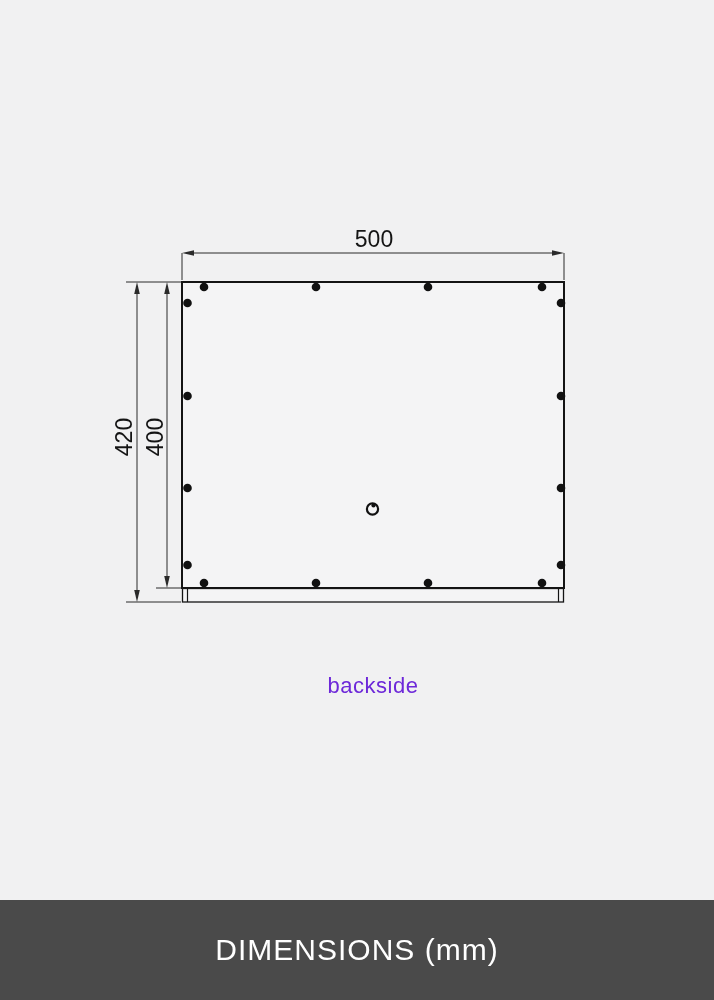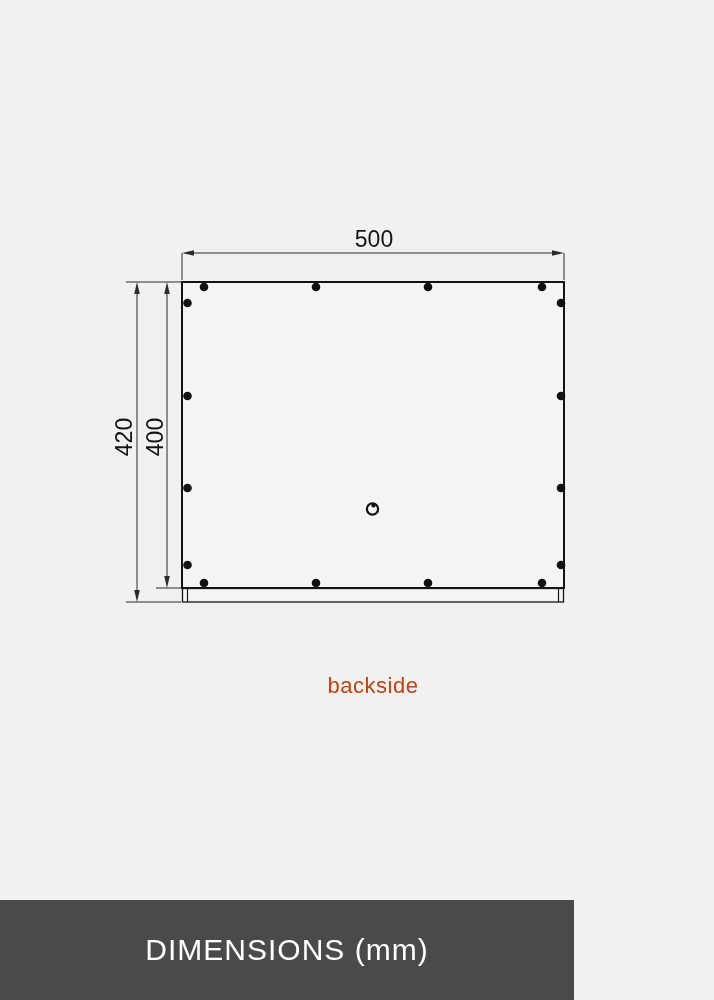--- a/index.html
+++ b/index.html
@@ -25,28 +25,28 @@
     font-size: 23px;
     fill: #141414;
   }
   .caption {
     position: absolute;
     left: 182px;
     top: 673px;
     width: 382px;
     text-align: center;
     font-size: 22px;
-    color: #c2410c;
+    color: #6d28d9;
     letter-spacing: 0.5px;
   }
   .footer {
     position: absolute;
     left: 0;
     top: 900px;
-    width: 574px;
+    width: 714px;
     height: 100px;
     background: #4a4a4a;
     display: flex;
     align-items: center;
     justify-content: center;
   }
   .footer-title {
     color: #ffffff;
     font-size: 30px;
     font-weight: 300;

